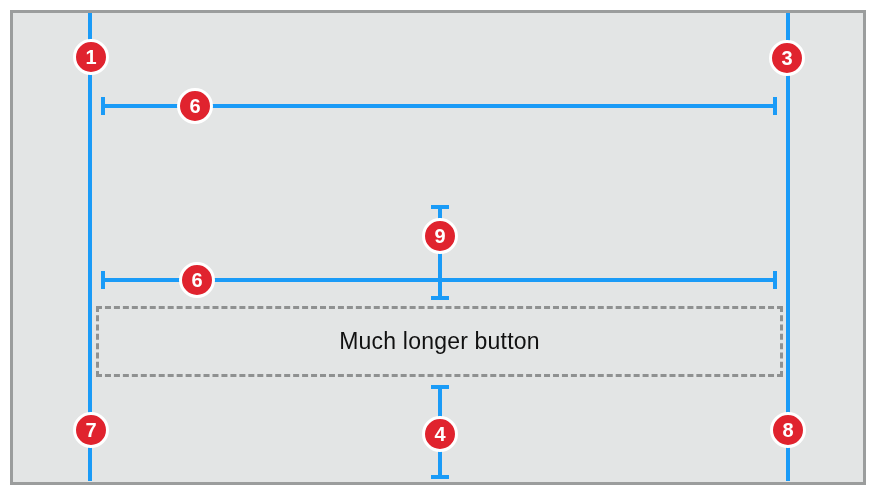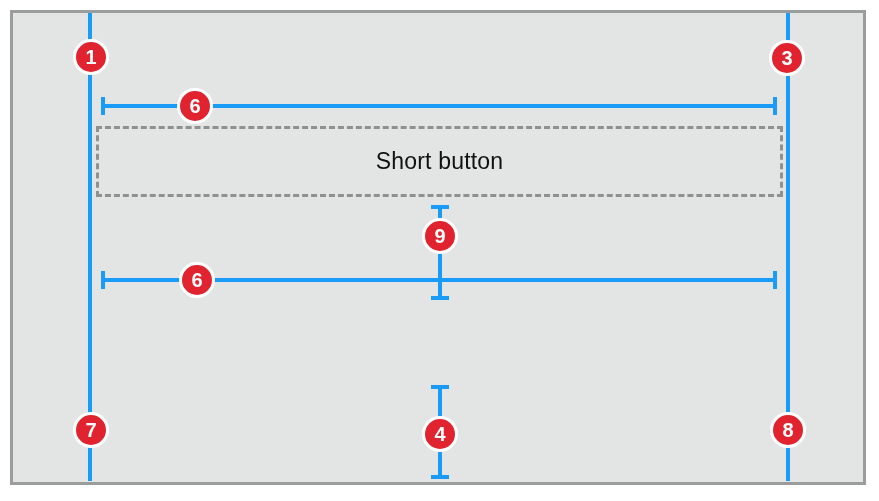--- a/index.html
+++ b/index.html
@@ -151,22 +151,22 @@
     <div class="hline"></div>
   </div>
 
   <div class="v-measure spacing">
     <div class="vline"></div>
   </div>
   <div class="v-measure bottom-gap">
     <div class="vline"></div>
   </div>
 
-  <div class="placeholder short">
-    <span class="btn-label">Short button</span>
+  <div class="placeholder long">
+    <span class="btn-label">Much longer button</span>
   </div>
 
   <div class="badge b1">1</div>
   <div class="badge b3">3</div>
   <div class="badge b6a">6</div>
   <div class="badge b9">9</div>
   <div class="badge b6b">6</div>
   <div class="badge b7">7</div>
   <div class="badge b4">4</div>
   <div class="badge b8">8</div>

